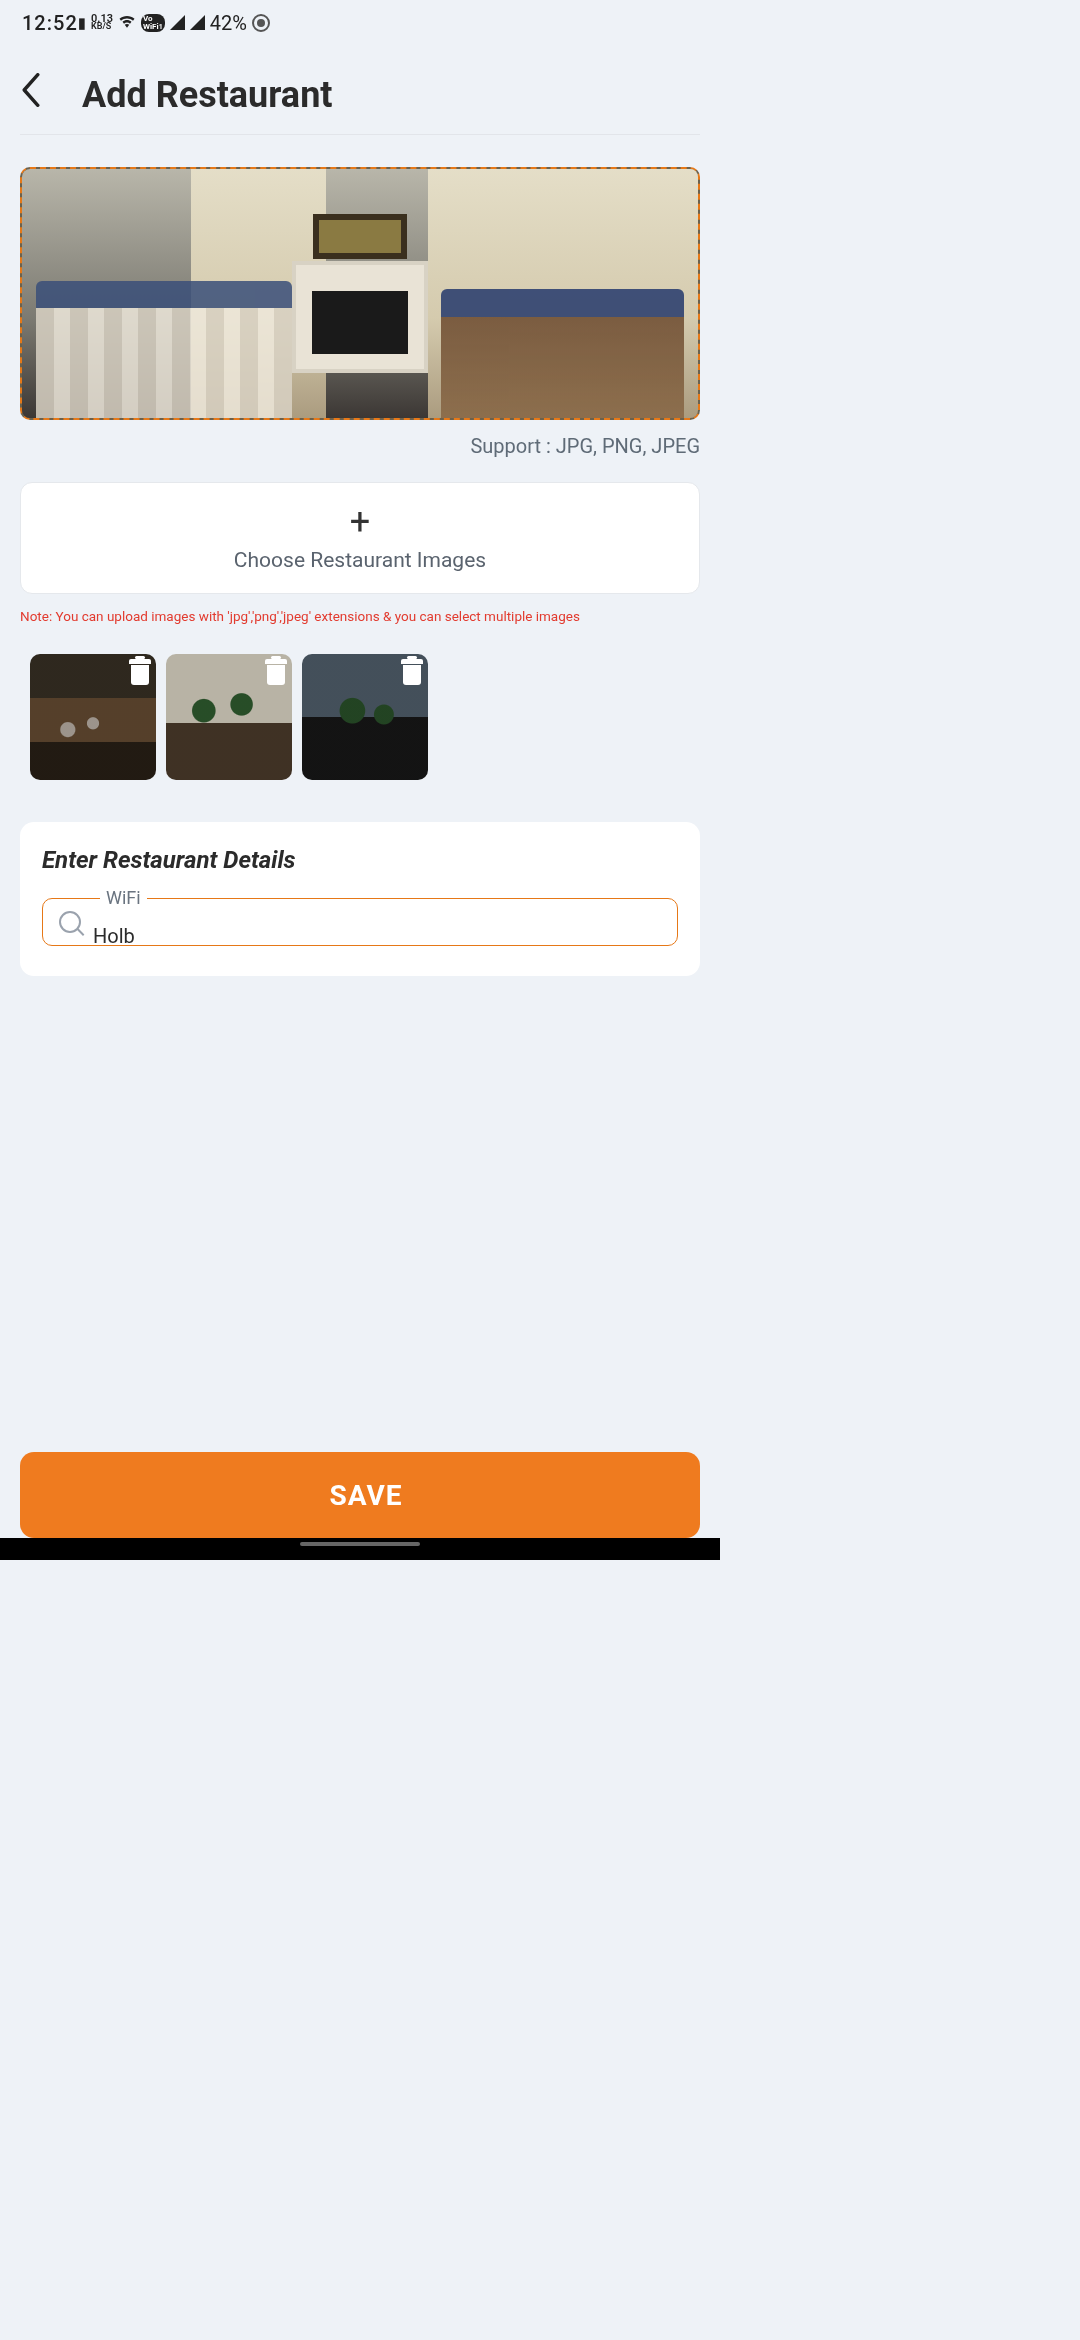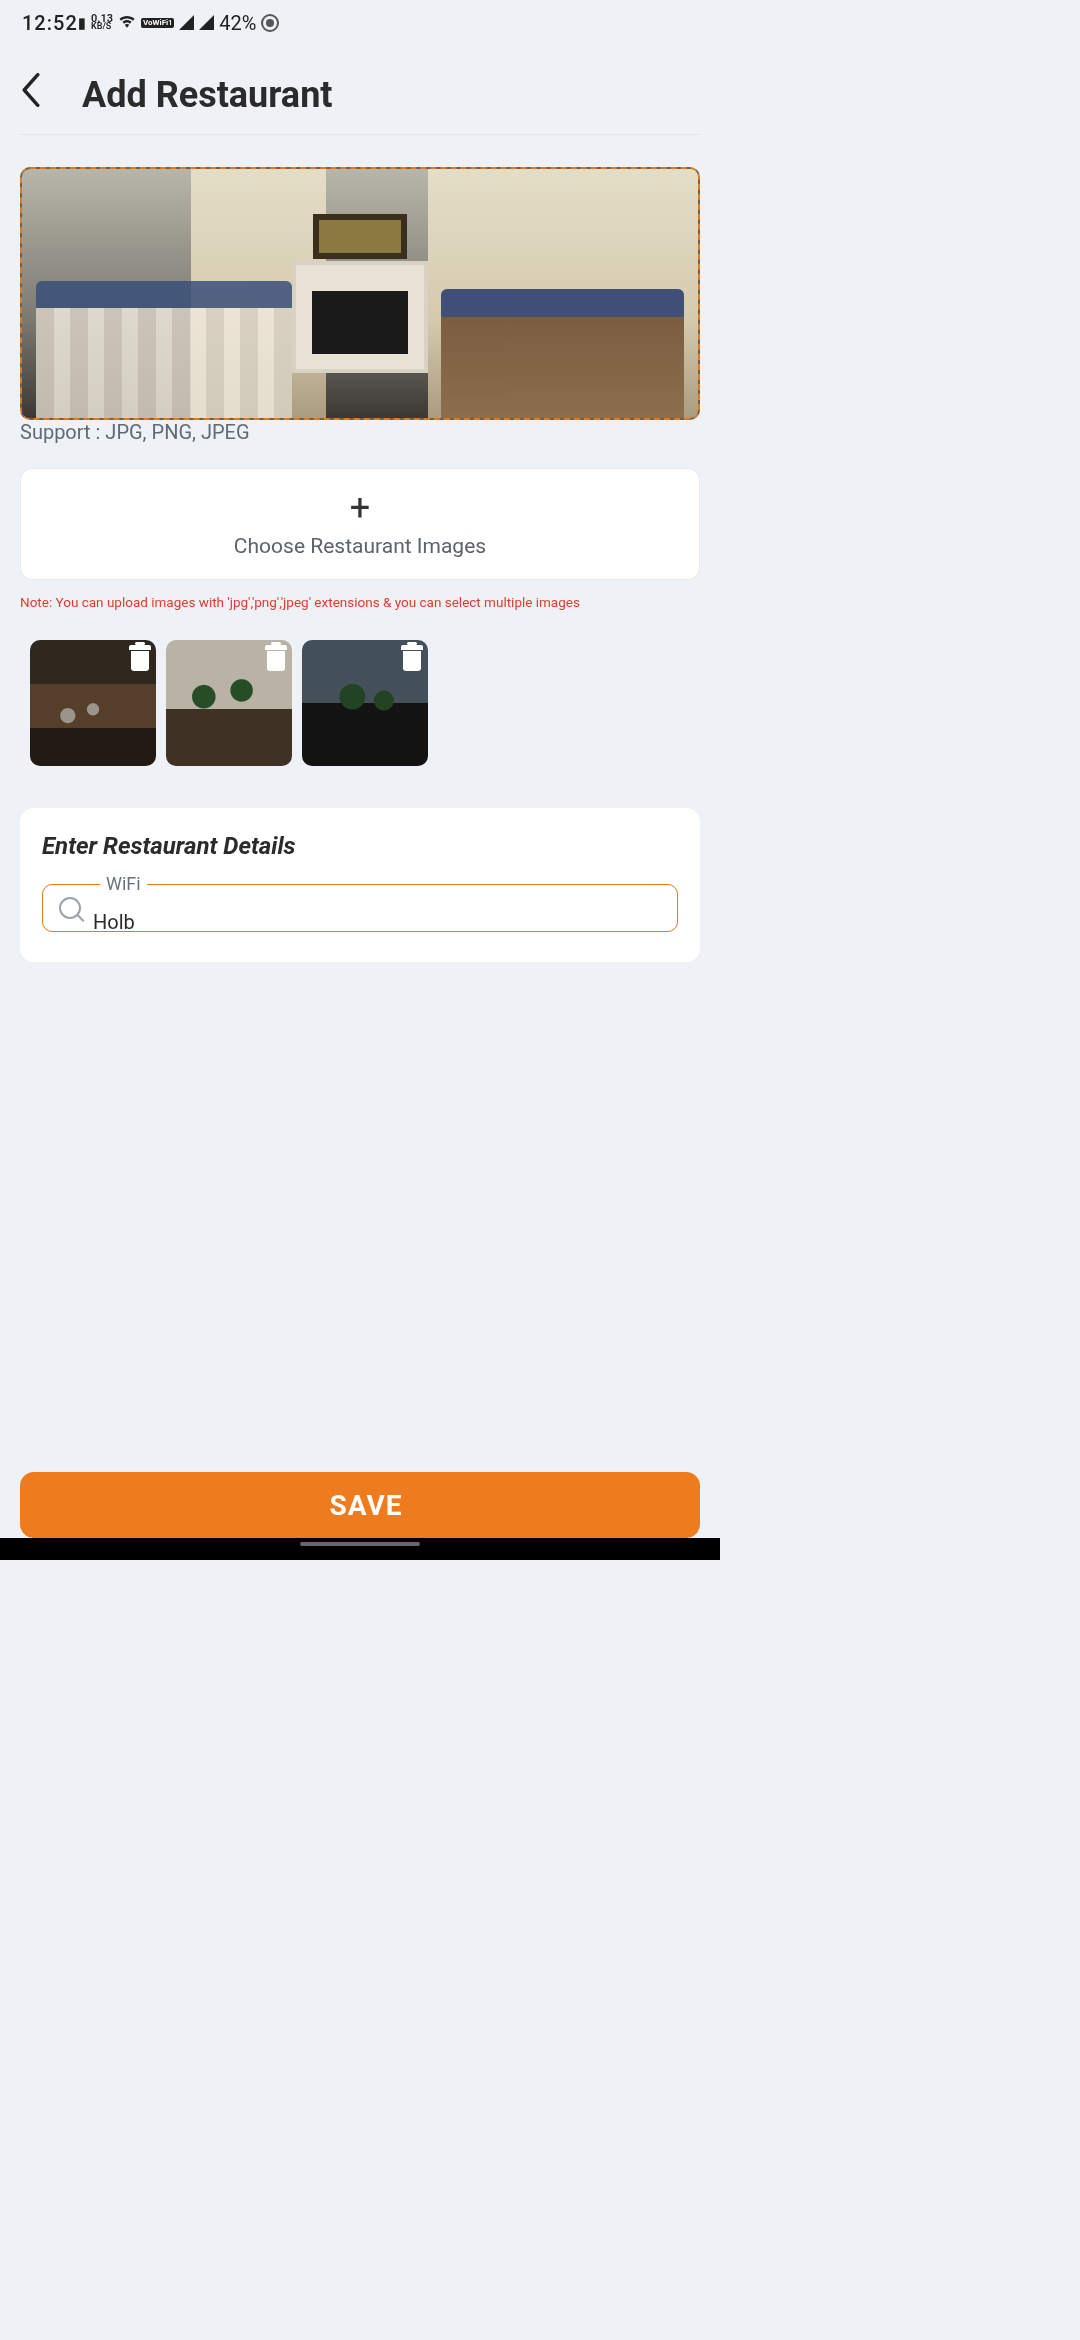--- a/index.html
+++ b/index.html
@@ -17,21 +17,21 @@
     font-size: 20px;
     color: #222;
   }
   .status-left { font-weight: 500; letter-spacing: 1px; }
   .status-right { display: flex; align-items: center; gap: 5px; font-size: 15px; }
   .status-right .big { font-size: 20px; }
   .status-right .kbs { display:flex; flex-direction:column; line-height:0.75; font-size:9px; font-weight:600;}
   .status-right .kbs .top{font-size:11px;}
   .vowifi {
     background:#222; color:#fff; font-size:8px; font-weight:700;
-    padding:1px 2px; border-radius:2px; display:flex; flex-direction:row; line-height:1;
+    padding:1px 2px; border-radius:8px; display:flex; flex-direction:column; line-height:1;
   }
   .vowifi .sup { font-size:7px; align-self:flex-end;}
   .sig { width:0; height:0; border-style:solid; border-width:0 0 15px 15px; border-color:transparent transparent #222 transparent; }
   .ring { width:18px; height:18px; border-radius:50%; border:2px solid #555; display:flex; align-items:center; justify-content:center;}
   .ring::after{content:""; width:8px; height:8px; border-radius:50%; background:#555;}
   .header {
     display: flex;
     align-items: center;
     padding: 28px 20px 18px 20px;
     gap: 40px;
@@ -66,21 +66,21 @@
     background: linear-gradient(#3a4f7a 0 20%, transparent 20%),
                 repeating-linear-gradient(90deg, #d9d2c4 0 18px, #efe9dc 18px 34px);
     opacity:0.85; border-radius:6px 6px 0 0;
   }
   .chairs-right{position:absolute; right:2%; bottom:0; width:36%; height:52%;
     background: linear-gradient(#2f4270 0 22%, transparent 22%),
                 linear-gradient(#6b4a30, #8a6a48);
     opacity:0.9; border-radius:6px 6px 0 0;
   }
   .support-text {
-    text-align:left; color:#5f6b77; font-size:20px; 
+    text-align:right; color:#5f6b77; font-size:20px; margin-top:14px;
   }
   .choose-card {
     margin-top: 24px;
     background:#fff;
     border:1px solid #e5e8ec;
     border-radius:12px;
     height:112px;
     display:flex; flex-direction:column; align-items:center; justify-content:center;
     gap:8px;
   }
@@ -132,21 +132,21 @@
     position:absolute; left:0; right:0; height:34px;
     background:linear-gradient(to bottom, rgba(238,242,247,0), #eef2f7);
     bottom:108px;
   }
   .save-bar {
     position:absolute; left:0; right:0; bottom:22px; padding:0 20px;
     background:#eef2f7;
   }
   .save-btn {
     background:#ef7b1f; color:#fff; font-size:28px; font-weight:700;
-    height:66px; border-radius:14px; display:flex; align-items:center; justify-content:center;
+    height:86px; border-radius:14px; display:flex; align-items:center; justify-content:center;
     letter-spacing:1px;
     padding-left:12px;
   }
   .nav-bar { position:absolute; bottom:0; left:0; right:0; height:22px; background:#000;}
   .nav-pill { width:120px; height:4px; background:#666; border-radius:3px; margin:4px auto 0;}
   .content-scroll { height:1274px; overflow:hidden; }
 </style>
 </head>
 <body>
 

